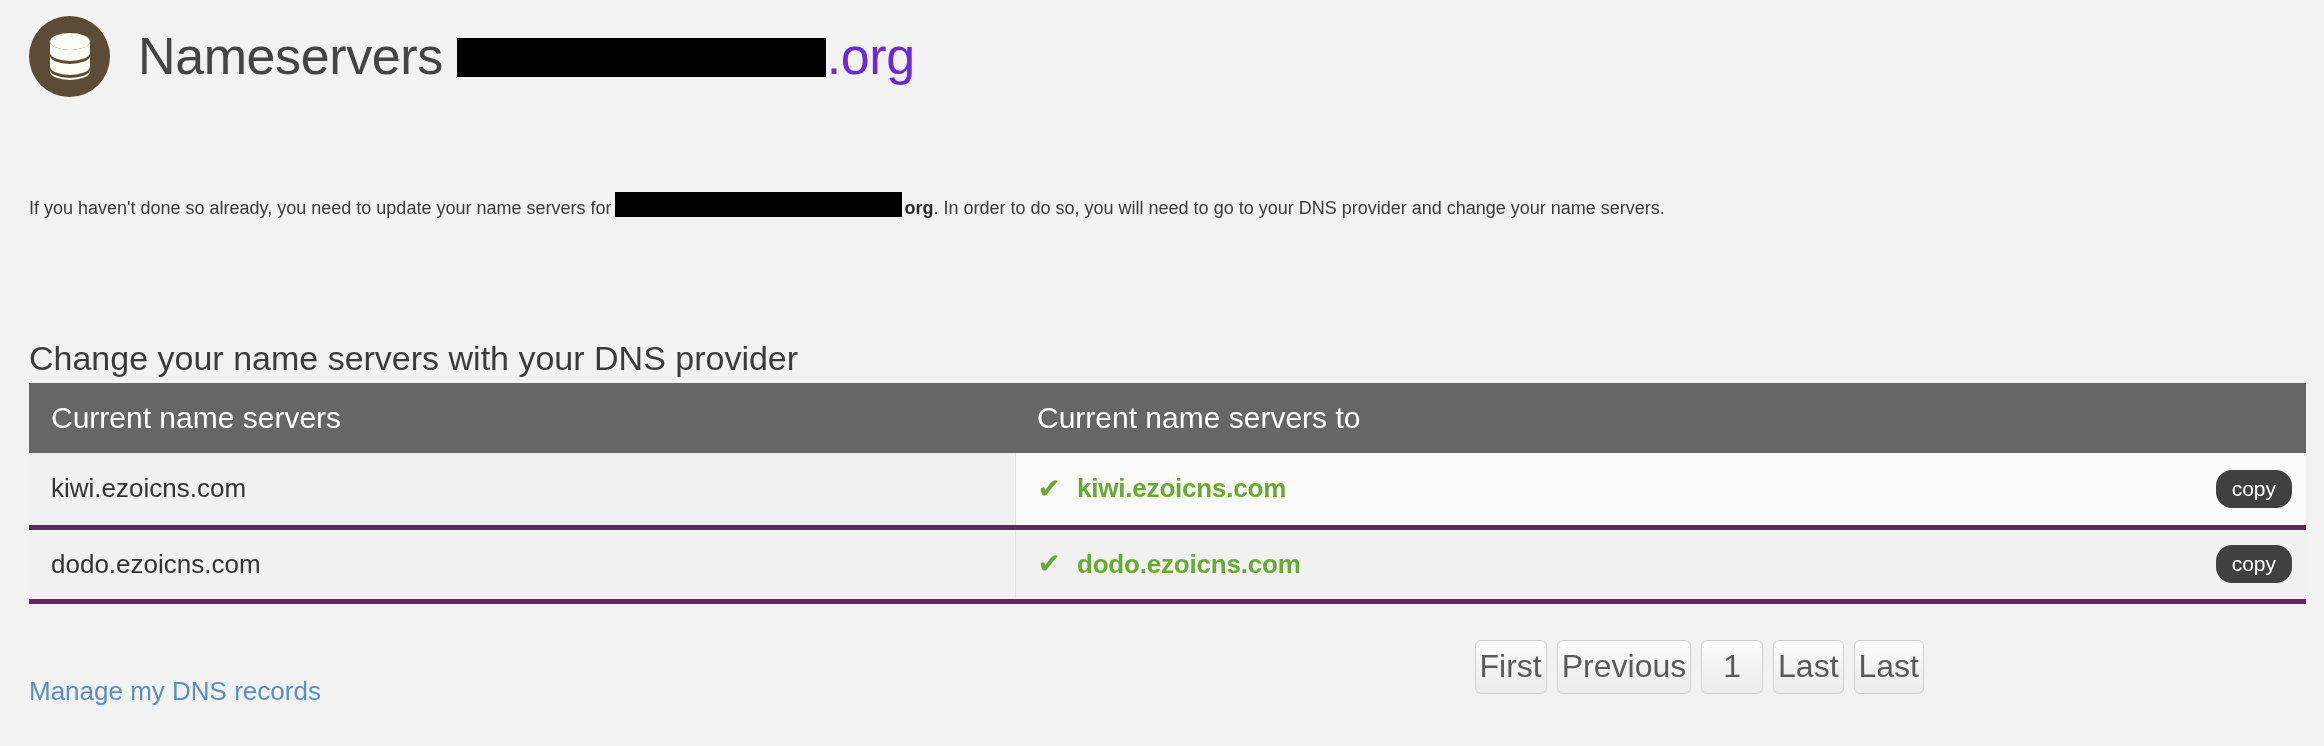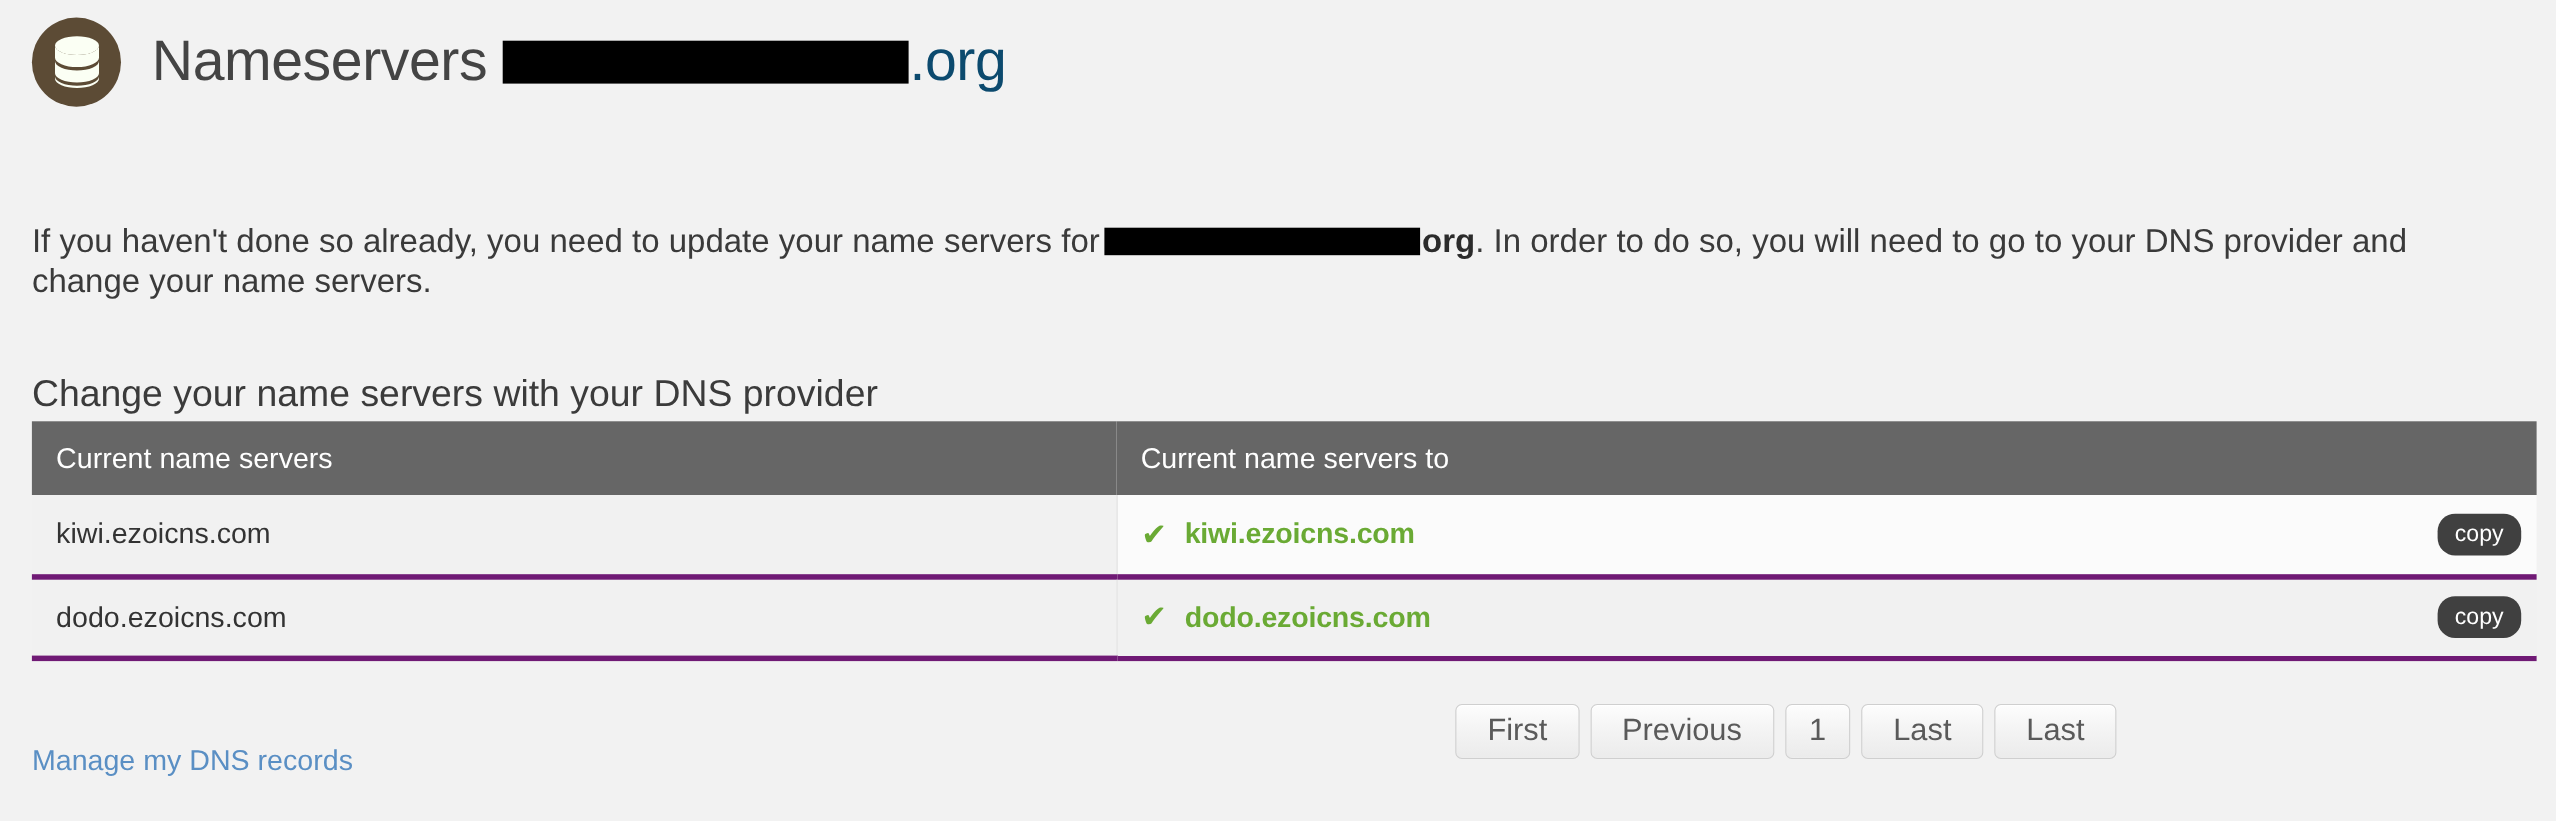--- a/index.html
+++ b/index.html
@@ -60,32 +60,32 @@
     background: #000000;
     width: 369px;
     height: 39px;
     margin: 0 1px 0 14px;
     position: relative;
     top: 3px;
     text-indent: -9999px;
     overflow: hidden;
   }
   .title-tld {
-    color: #0c4a6e;
+    color: #6d28d9;
     font-size: 52px;
     font-weight: 400;
   }
 
   
   .intro {
     position: absolute;
     left: 29px;
     top: 172px;
     width: 2250px;
-    font-size: 30px;
+    font-size: 18px;
     line-height: 36px;
     color: #3a3a3a;
   }
   .intro .redact-inline {
     display: inline-block;
     background: #000000;
     width: 287px;
     height: 25px;
     vertical-align: -3px;
     margin: 0 2px 0 4px;
@@ -112,21 +112,21 @@
     position: absolute;
     left: 29px;
     top: 383px;
     width: 2277px;
     border-collapse: collapse;
     table-layout: fixed;
   }
   .ns-table thead th {
     background: #666666;
     color: #ffffff;
-    font-size: 26px;
+    font-size: 30px;
     font-weight: 400;
     text-align: left;
     padding: 18px 0 18px 22px;
     height: 62px;
     box-sizing: border-box;
     vertical-align: middle;
   }
   .ns-table thead th.col-left  { width: 986px; }
   .ns-table thead th.col-right { width: 1291px; }
 
@@ -199,23 +199,23 @@
     top: 640px;
     display: flex;
     gap: 10px;
     align-items: center;
   }
   .page-btn {
     background: linear-gradient(to bottom, #fdfdfd 0%, #f3f3f3 50%, #ebebeb 100%);
     border: 1px solid #cfcfcf;
     border-radius: 6px;
     color: #5a5a5a;
-    font-size: 28px;
+    font-size: 32px;
     font-family: "Liberation Sans", sans-serif;
-    padding: 9px 28px 11px;
+    padding: 9px 4px 11px;
     line-height: 1;
     cursor: pointer;
     box-shadow: 0 1px 0 rgba(255,255,255,0.9) inset;
   }
   .page-btn.page-num { padding-left: 21px; padding-right: 21px; }
 </style>
 </head>
 <body>
 
 <div class="page">

